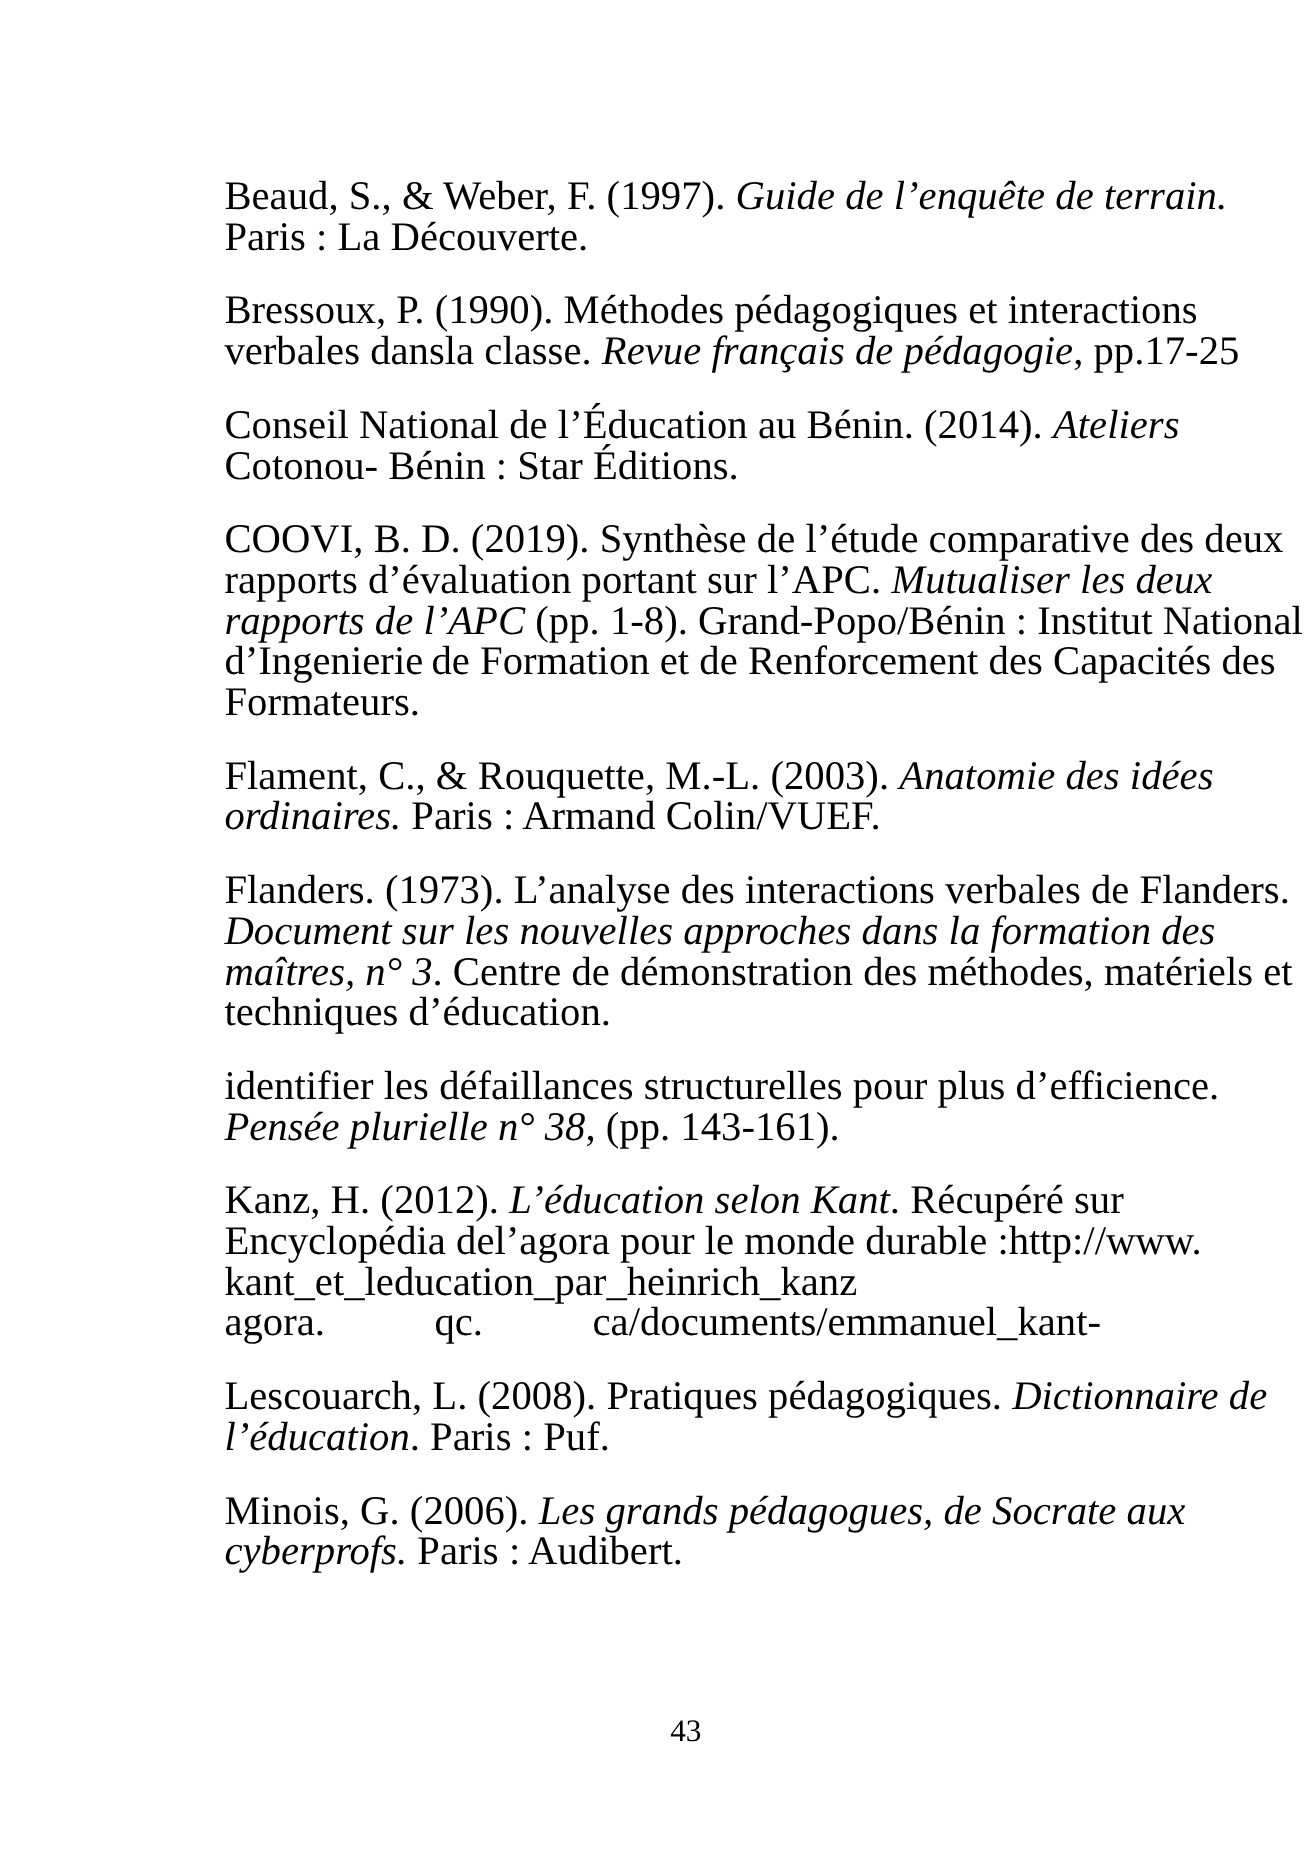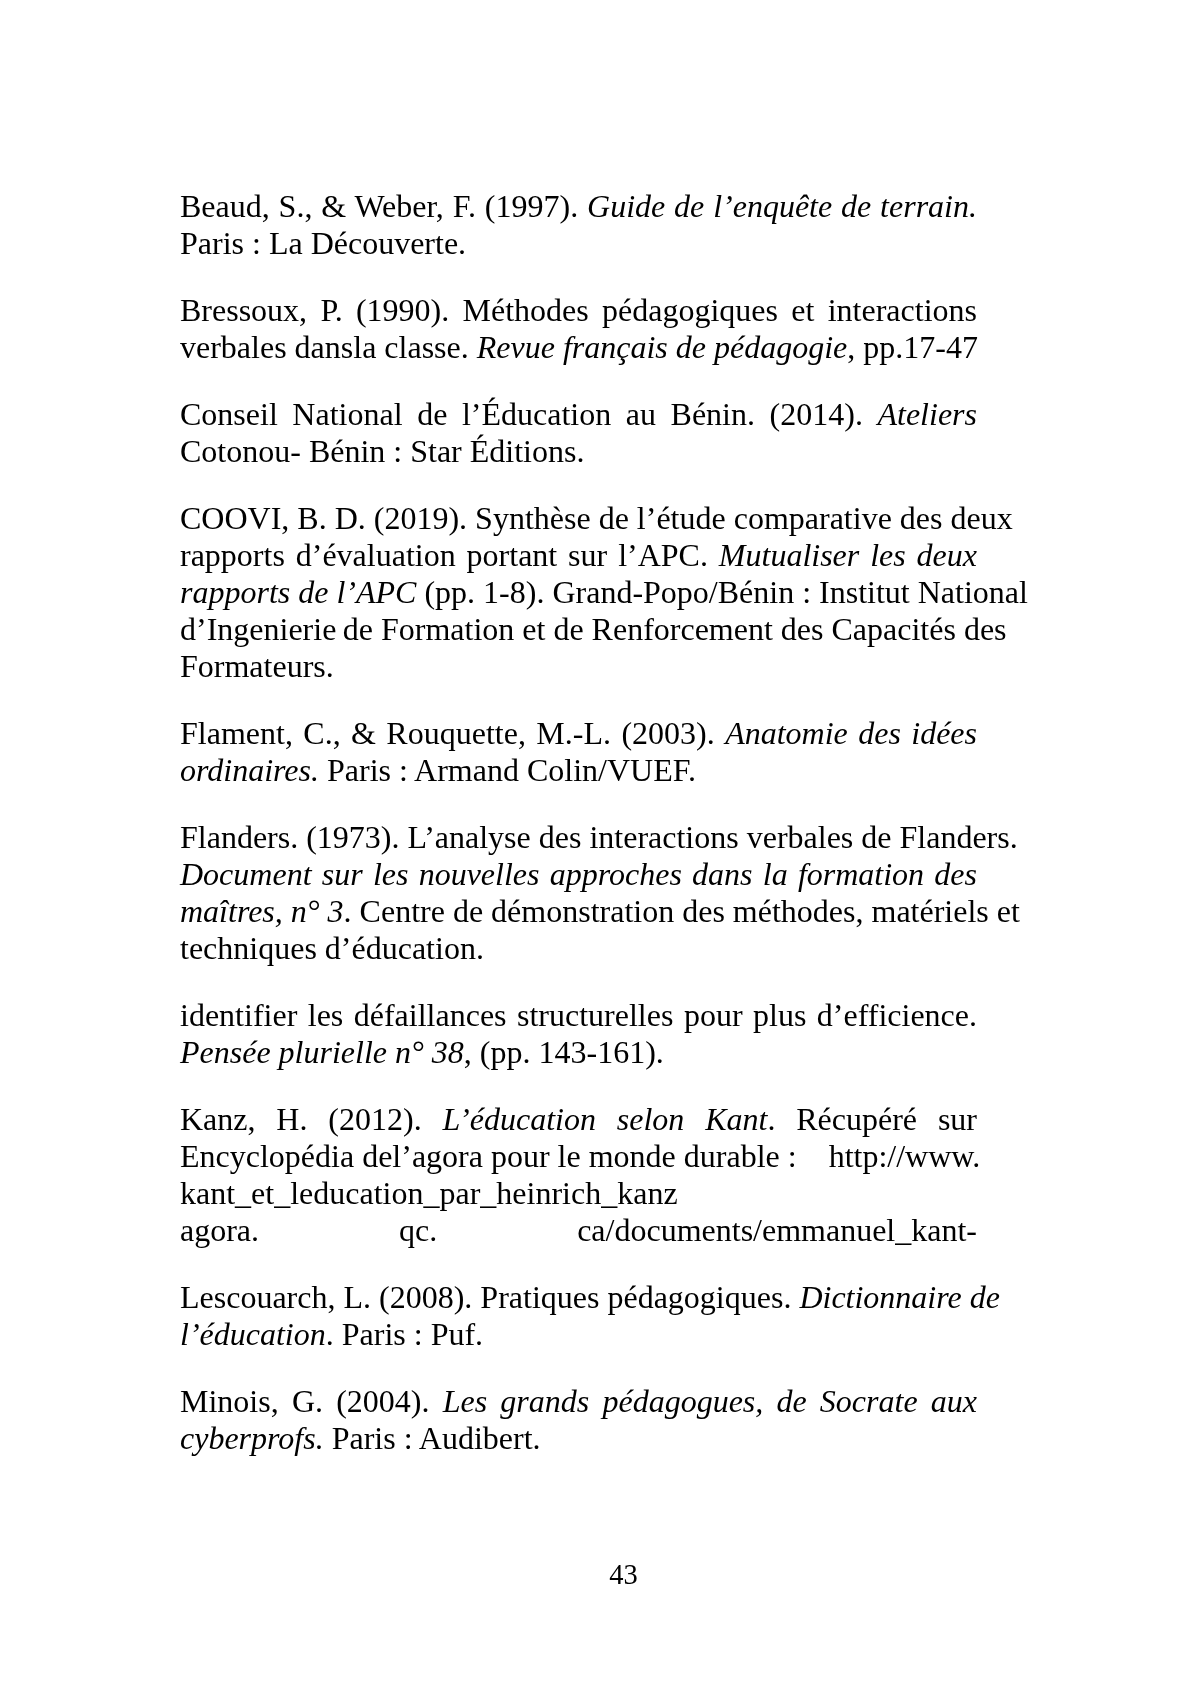--- a/index.html
+++ b/index.html
@@ -11,43 +11,41 @@
     position: relative;
     width: 1189px;
     height: 1683px;
     background: #ffffff;
     color: #000000;
     font-family: "Liberation Serif", "DejaVu Serif", serif;
     overflow: hidden;
   }
   .refs {
     position: absolute;
-    left: 180px;
+    left: 204px;
     top: 160px;
     width: 797px;
-    font-size: 32px;
+    font-size: 37px;
     line-height: 37px;
-    margin-top: 28px;
   }
   .ref {
     margin: 0 0 30px 0;
   }
   .line {
     text-align: justify;
     text-align-last: justify;
     white-space: nowrap;
   }
   .line.last {
     text-align: center;
     text-align-last: left;
   }
   .line.between {
     display: flex;
     justify-content: space-between;
-    gap: 32px;
   }
   .it {
     font-style: italic;
   }
   .pagenum {
     position: absolute;
     left: 0;
     top: 1556px;
     width: 100%;
     text-align: center;
@@ -60,21 +58,21 @@
 <body>
 
 <div class="page">
   <div class="refs">
       <div class="ref">
         <div class="line justify"><span>Beaud, S., &amp; Weber, F. (1997). </span><span class="it">Guide de l’enquête de terrain.</span></div>
         <div class="line last"><span>Paris : La Découverte.</span></div>
       </div>
       <div class="ref">
         <div class="line justify"><span>Bressoux, P. (1990). Méthodes pédagogiques et interactions</span></div>
-        <div class="line last"><span>verbales dansla classe. </span><span class="it">Revue français de pédagogie</span><span>, pp.17-47</span></div>
+        <div class="line last"><span>verbales dansla classe. </span><span class="it">Revue français de pédagogie</span><span>, pp.17-25</span></div>
       </div>
       <div class="ref">
         <div class="line justify"><span>Conseil National de l’Éducation au Bénin. (2014). </span><span class="it">Ateliers</span></div>
         <div class="line last"><span>Cotonou- Bénin : Star Éditions.</span></div>
       </div>
       <div class="ref">
         <div class="line justify"><span>COOVI, B. D. (2019). Synthèse de l’étude comparative des deux</span></div>
         <div class="line justify"><span>rapports d’évaluation portant sur l’APC. </span><span class="it">Mutualiser les deux</span></div>
         <div class="line justify"><span class="it">rapports de l’APC</span><span> (pp. 1-8). Grand-Popo/Bénin : Institut National</span></div>
         <div class="line justify"><span>d’Ingenierie de Formation et de Renforcement des Capacités des</span></div>
@@ -105,18 +103,18 @@
           <span>agora.</span>
           <span>qc.</span>
           <span>ca/documents/emmanuel_kant-</span>
         </div>
       </div>
       <div class="ref">
         <div class="line justify"><span>Lescouarch, L. (2008). Pratiques pédagogiques. </span><span class="it">Dictionnaire de</span></div>
         <div class="line last"><span class="it">l’éducation</span><span>. Paris : Puf.</span></div>
       </div>
       <div class="ref">
-        <div class="line justify"><span>Minois, G. (2004). </span><span class="it">Les grands pédagogues, de Socrate aux</span></div>
+        <div class="line justify"><span>Minois, G. (2006). </span><span class="it">Les grands pédagogues, de Socrate aux</span></div>
         <div class="line last"><span class="it">cyberprofs.</span><span> Paris : Audibert.</span></div>
       </div>
     </div>
   <div class="pagenum">43</div>
 </div>
 
 </body></html>

